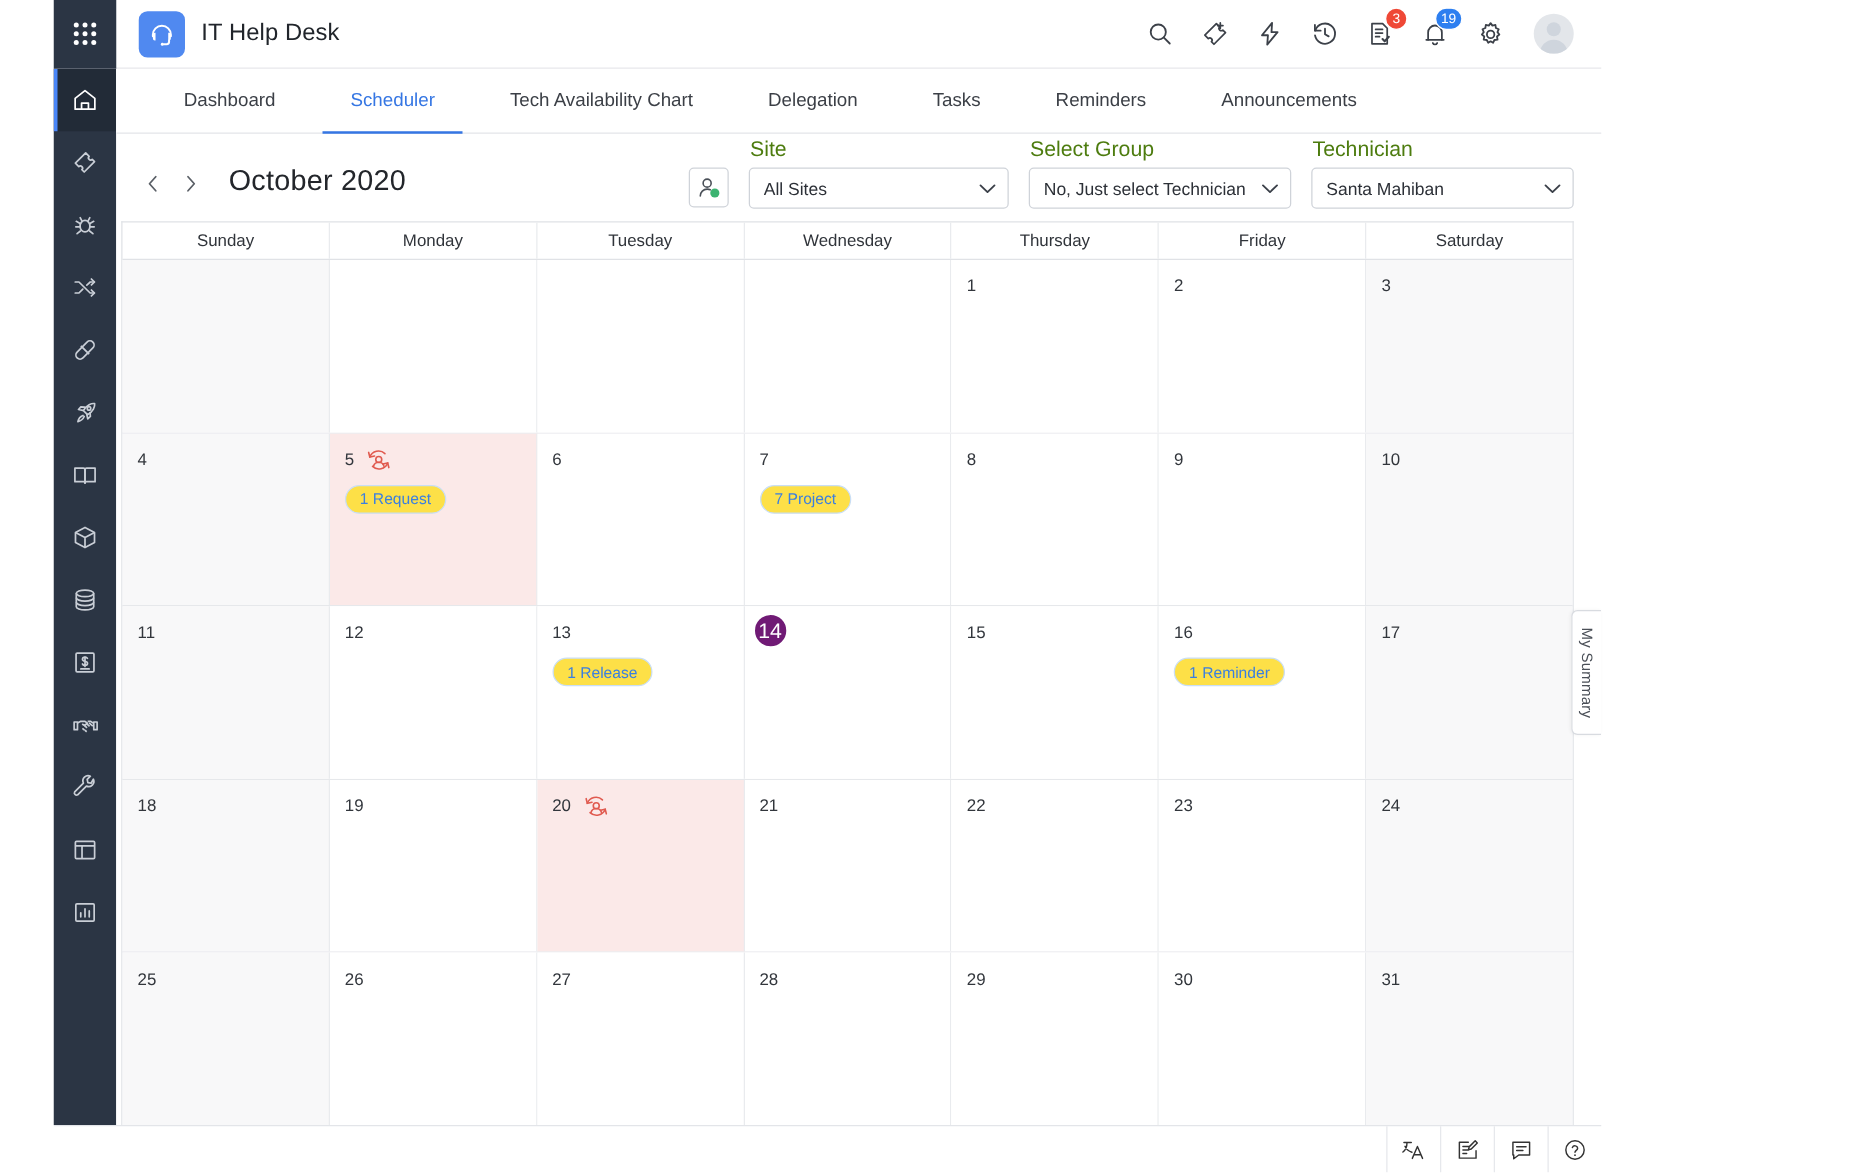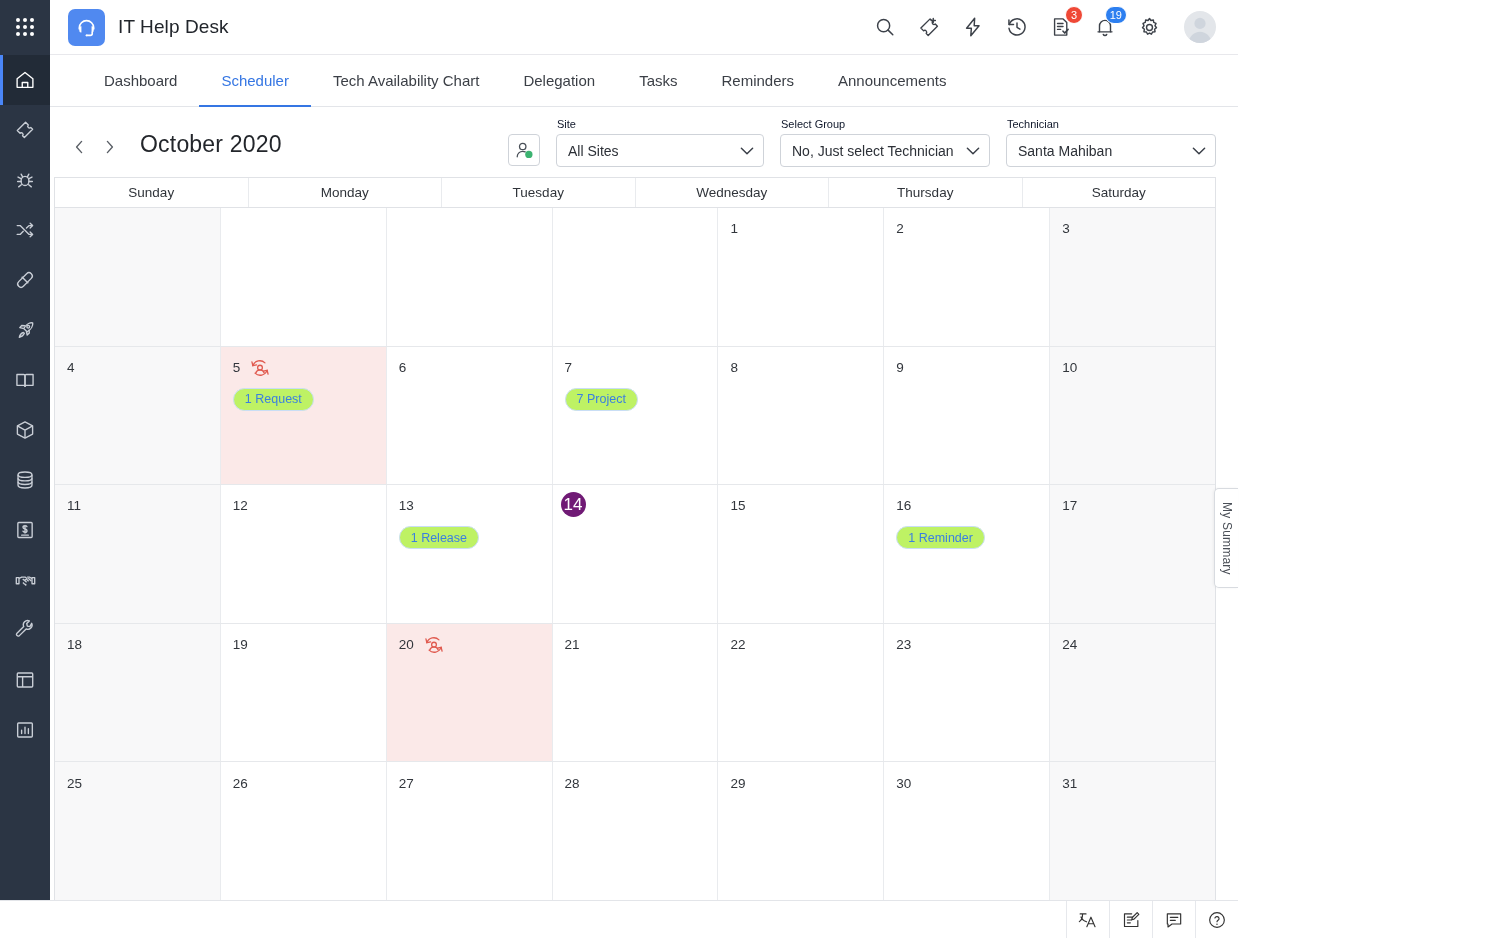--- a/index.html
+++ b/index.html
@@ -2,21 +2,21 @@
 <html><head>
 <meta charset="utf-8">
 <style>
   * { box-sizing: border-box; margin: 0; padding: 0; }
   html, body {
     width: 1500px; height: 938px;
     font-family: "Liberation Sans", sans-serif;
     background: #ffffff;
     overflow: hidden;
   }
-  .app { position: relative; width: 1238px; height: 938px; display: flex; flex-direction: column; }
+  .app { position: relative; width: 1238px; height: 938px; display: flex; flex-direction: column; margin-left: 43px; }
 
   
   .topbar {
     height: 55px; min-height: 55px;
     background: #ffffff;
     display: flex; align-items: center;
     border-bottom: 1px solid #e8e8ec;
     position: relative; z-index: 20;
   }
   .grid-launcher {
@@ -67,21 +67,21 @@
   .side-item.active { background: #222b37; }
   .side-item.active::before {
     content: ""; position: absolute; left: 0; top: 0; bottom: 0; width: 3px; background: #4a86f7;
   }
 
   
   .main { flex: 1; display: flex; flex-direction: column; min-width: 0; background: #fff; position: relative; }
 
   .tabbar {
     height: 52px; min-height: 52px; display: flex; align-items: stretch;
-    border-bottom: 1px solid #e3e5e9; padding-left: 32px; background: #fff;
+    border-bottom: 1px solid #e3e5e9; padding-left: 32px; background: #fff; gap: 16px;
   }
   .tab {
     display: flex; align-items: center; padding: 0 22px;
     font-size: 15px; color: #3b3f46; cursor: pointer; position: relative;
     white-space: nowrap;
   }
   .tab.active { color: #3576e3; }
   .tab.active::after {
     content: ""; position: absolute; left: 0; right: 0; bottom: -1px; height: 2px; background: #3576e3;
   }
@@ -99,21 +99,21 @@
 
   .tool-spacer { flex: 1; }
 
   .filters { display: flex; align-items: flex-end; gap: 16px; }
   .tech-avail-btn {
     width: 32px; height: 32px; border: 1px solid #cfd3d9; border-radius: 4px;
     background: #fff; display: flex; align-items: center; justify-content: center;
     cursor: pointer; margin-bottom: 1px;
   }
   .field { display: flex; flex-direction: column; gap: 4px; }
-  .field-label { font-size: 11px; color: #0f172a; padding-left: 1px; }
+  .field-label { font-size: 17px; color: #4d7c0f; padding-left: 1px; }
   .select-wrap { position: relative; }
   .sel {
     appearance: none; -webkit-appearance: none;
     border: 1px solid #cfd3d9; border-radius: 4px; background: #fff;
     height: 33px; font-size: 14px; color: #2c3037;
     padding: 0 32px 0 11px; font-family: "Liberation Sans", sans-serif;
     cursor: pointer; width: 100%;
   }
   .chev {
     position: absolute; right: 10px; top: 50%; transform: translateY(-50%);
@@ -149,21 +149,21 @@
   .day.leave { background: #fbe9e8; }
   .day-head { display: flex; align-items: center; gap: 9px; height: 22px; }
   .daynum { font-size: 13.5px; color: #32363c; line-height: 1; }
   .daynum.today {
     background: #701a75; color: #fff; width: 25px; height: 25px; border-radius: 50%;
     display: flex; align-items: center; justify-content: center; font-size: 17px;
     margin-left: -4px; margin-top: -3px;
   }
   .chip {
     display: inline-flex; align-items: center; height: 23px; padding: 0 11px;
-    border: 1px solid #c9def5; border-radius: 12px; background: #bef264;
+    border: 1px solid #c9def5; border-radius: 12px; background: #fde047;
     color: #3b7fe0; font-size: 12.5px; margin-top: 9px;
   }
 
   
   .my-summary {
     position: absolute; right: 0; top: 433px;
     width: 24px; height: 100px;
     border: 1px solid #d8dbe0; border-right: none;
     border-radius: 5px 0 0 5px; background: #fff;
     display: flex; align-items: center; justify-content: center;
@@ -482,20 +482,21 @@
 
       <div class="cal-wrap">
         <div class="calendar">
 
           <div class="cal-head">
             <div>Sunday</div>
             <div>Monday</div>
             <div>Tuesday</div>
             <div>Wednesday</div>
             <div>Thursday</div>
+            <div>Friday</div>
             <div>Saturday</div>
           </div>
 
           <div class="cal-body" id="cal-body">
               <div class="week">
                 <div class="day weekend">
                   <div class="day-head"></div>
                 </div>
                 <div class="day">
                   <div class="day-head"></div>

